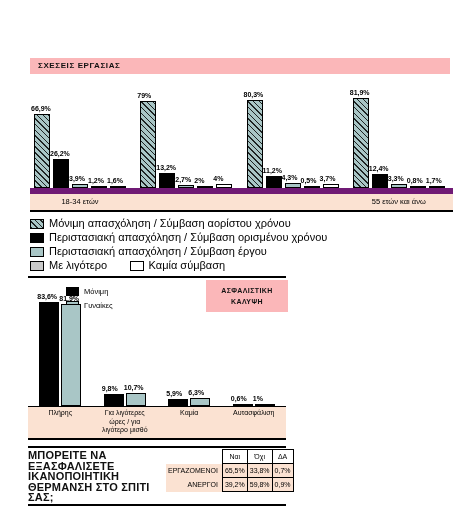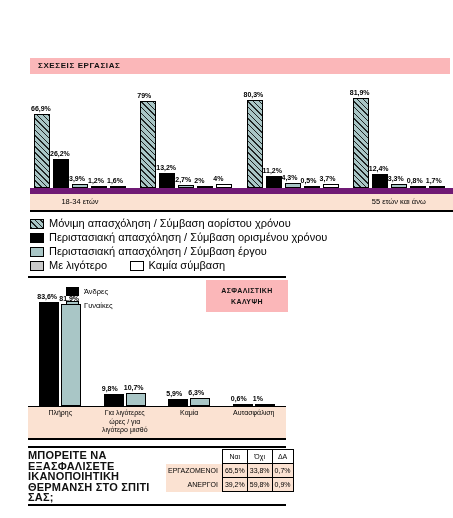--- a/index.html
+++ b/index.html
@@ -217,21 +217,21 @@
 
     <div id="s2-banner">
       <div class="t">
         <span>ΑΣΦΑΛΙΣΤΙΚΗ</span><br>
         <span>ΚΑΛΥΨΗ</span>
       </div>
     </div>
 
     <div id="s2-legend">
       <div class="l2row" style="top:0px;">
-        <span class="l2sw black"></span><span class="l2txt">Άνδρες</span>
+        <span class="l2sw black"></span><span class="l2txt">Μόνιμη</span>
       </div>
       <div class="l2row" style="top:14px;">
         <span class="l2sw teal"></span><span class="l2txt">Γυναίκες</span>
       </div>
     </div>
 
     <div id="s2-plot">
         <div class="grp" style="height: 124px; left: 11.25px; width: 42px;">
           <div class="bar black" style="left: 0px; width: 20px; height: 103.664px;"></div>
           <div class="vlab" style="left: -2px; bottom: 104.664px;">83,6%</div>

